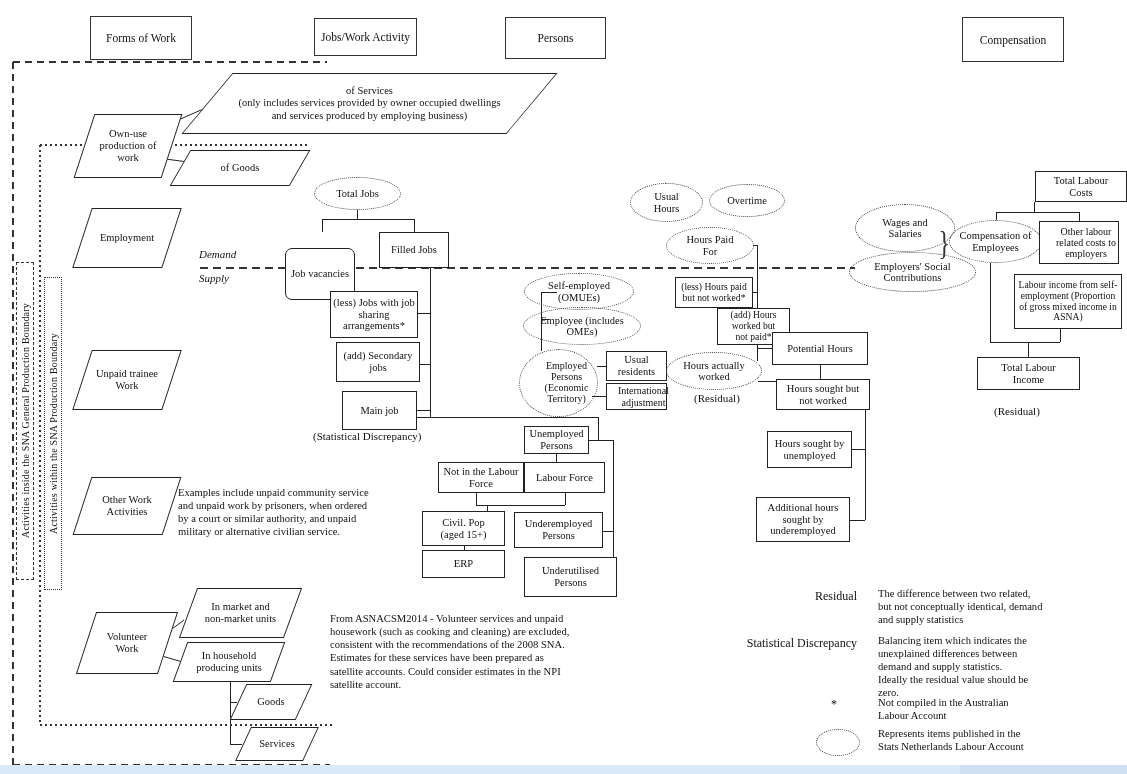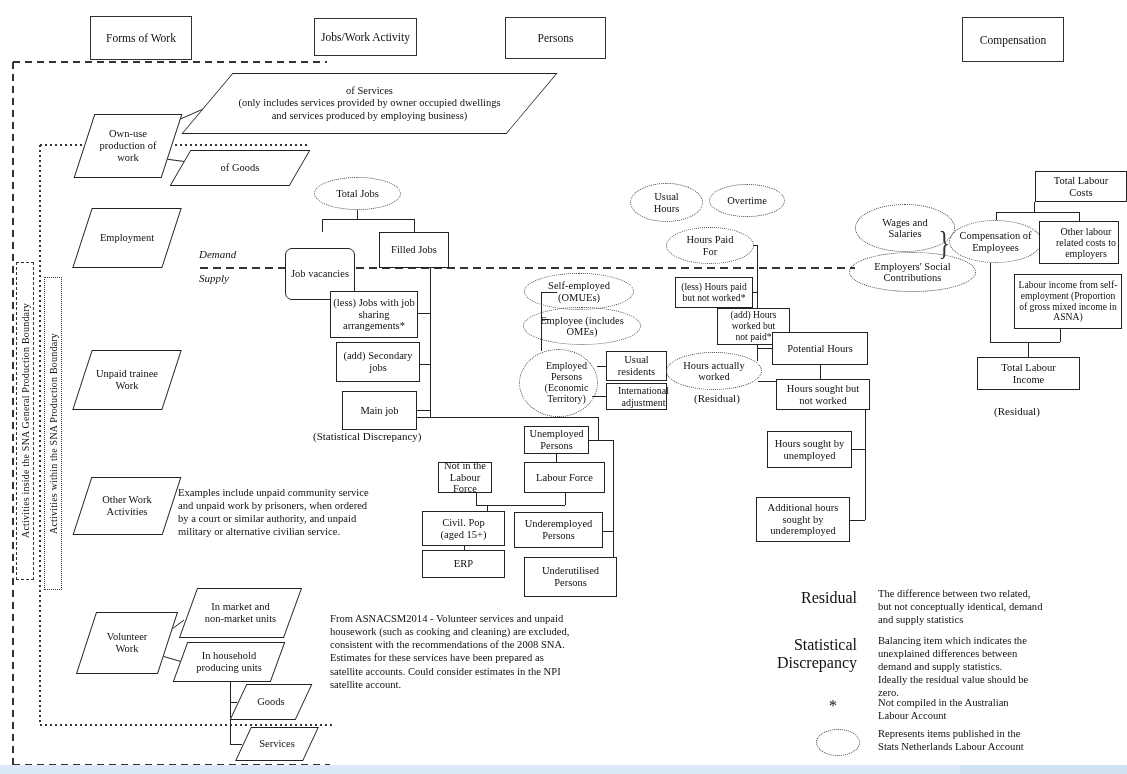--- a/index.html
+++ b/index.html
@@ -16,21 +16,21 @@
   .para .skin{position:absolute;left:0;top:0;right:0;bottom:0;border:1px solid #222;background:#fff;}
   .para .plabel{position:absolute;left:0;top:0;right:0;bottom:0;display:flex;align-items:center;
        justify-content:center;text-align:center;font-size:10.5px;line-height:1.15;white-space:pre-line;}
   .txt{position:absolute;font-size:11px;}
   .italic{font-style:italic;}
   .vbox{position:absolute;display:flex;align-items:center;justify-content:center;box-sizing:border-box;}
   .vbox span{writing-mode:vertical-rl;transform:rotate(180deg);font-size:10px;letter-spacing:.2px;white-space:nowrap;}
   .dashedge{border:1px dashed #333;}
   .dotedge{border:1px dotted #333;}
   .note{position:absolute;font-size:10.6px;line-height:1.24;white-space:pre-line;}
-  .lterm{position:absolute;font-size:16px;text-align:right;}
+  .lterm{position:absolute;font-size:12px;text-align:right;}
   .ldesc{position:absolute;font-size:10.6px;line-height:1.22;white-space:pre-line;}
   .f95{font-size:9.6px;}
   .f10{font-size:10px;padding-left:16px;}
   .brace{position:absolute;font-size:34px;font-weight:400;color:#333;transform:scaleX(.7);}
   .strip{position:absolute;height:9px;bottom:0;}
 </style>
 </head>
 <body>
 
 <div id="canvas">
@@ -190,21 +190,21 @@
     </div>
   <div class="box" style="left:606px;top:351px;width:61px;height:30px;">
       <span>Usual residents</span>
     </div>
   <div class="box f10" style="left:606px;top:383px;width:61px;height:27px;">
       <span>International adjustment</span>
     </div>
   <div class="box" style="left:524px;top:426px;width:65px;height:28px;">
       <span>Unemployed Persons</span>
     </div>
-  <div class="box" style="left:438px;top:462px;width:54px;height:31px;">
+  <div class="box" style="left:438px;top:462px;width:86px;height:31px;">
       <span>Not in the Labour Force</span>
     </div>
   <div class="box" style="left:524px;top:462px;width:81px;height:31px;">
       <span>Labour Force</span>
     </div>
   <div class="box" style="left:422px;top:511px;width:83px;height:35px;">
       <span style="width:60px;">Civil. Pop (aged 15+)</span>
     </div>
   <div class="box" style="left:422px;top:550px;width:83px;height:28px;">
       <span>ERP</span>

